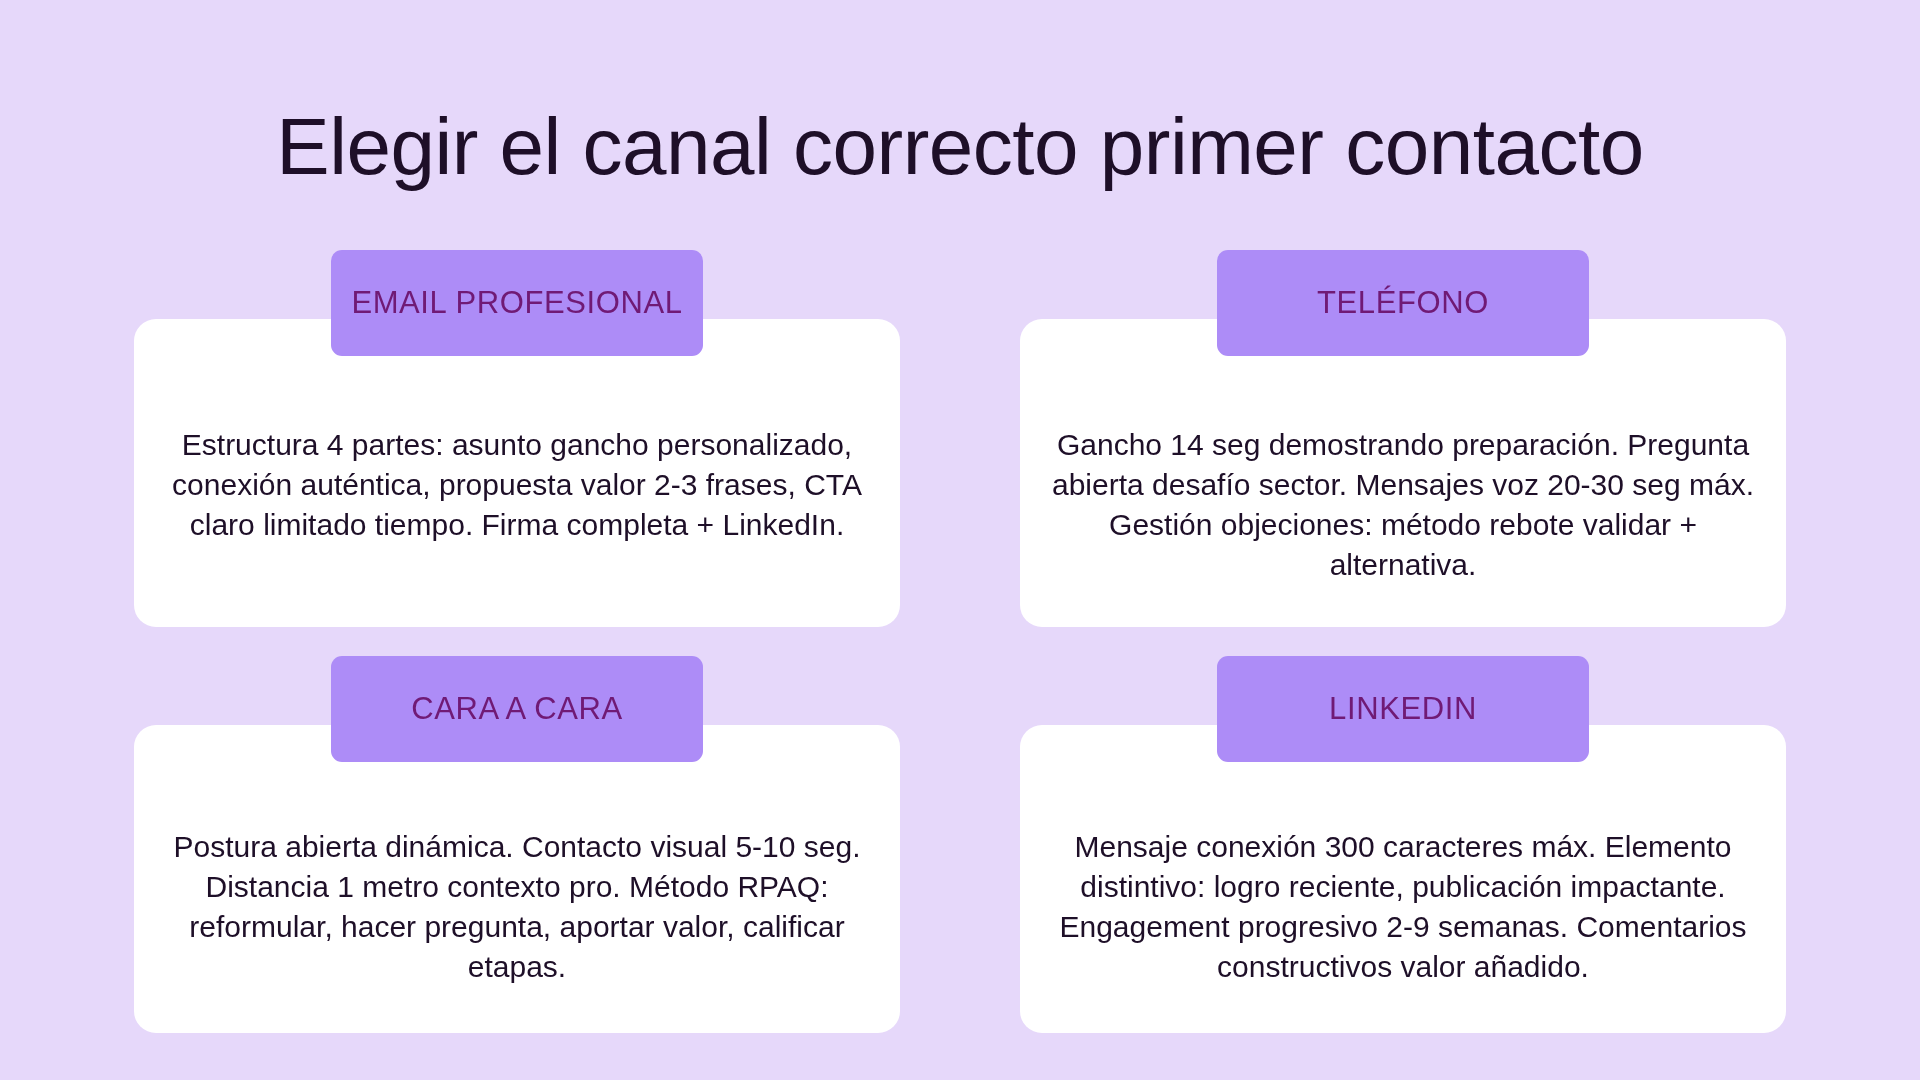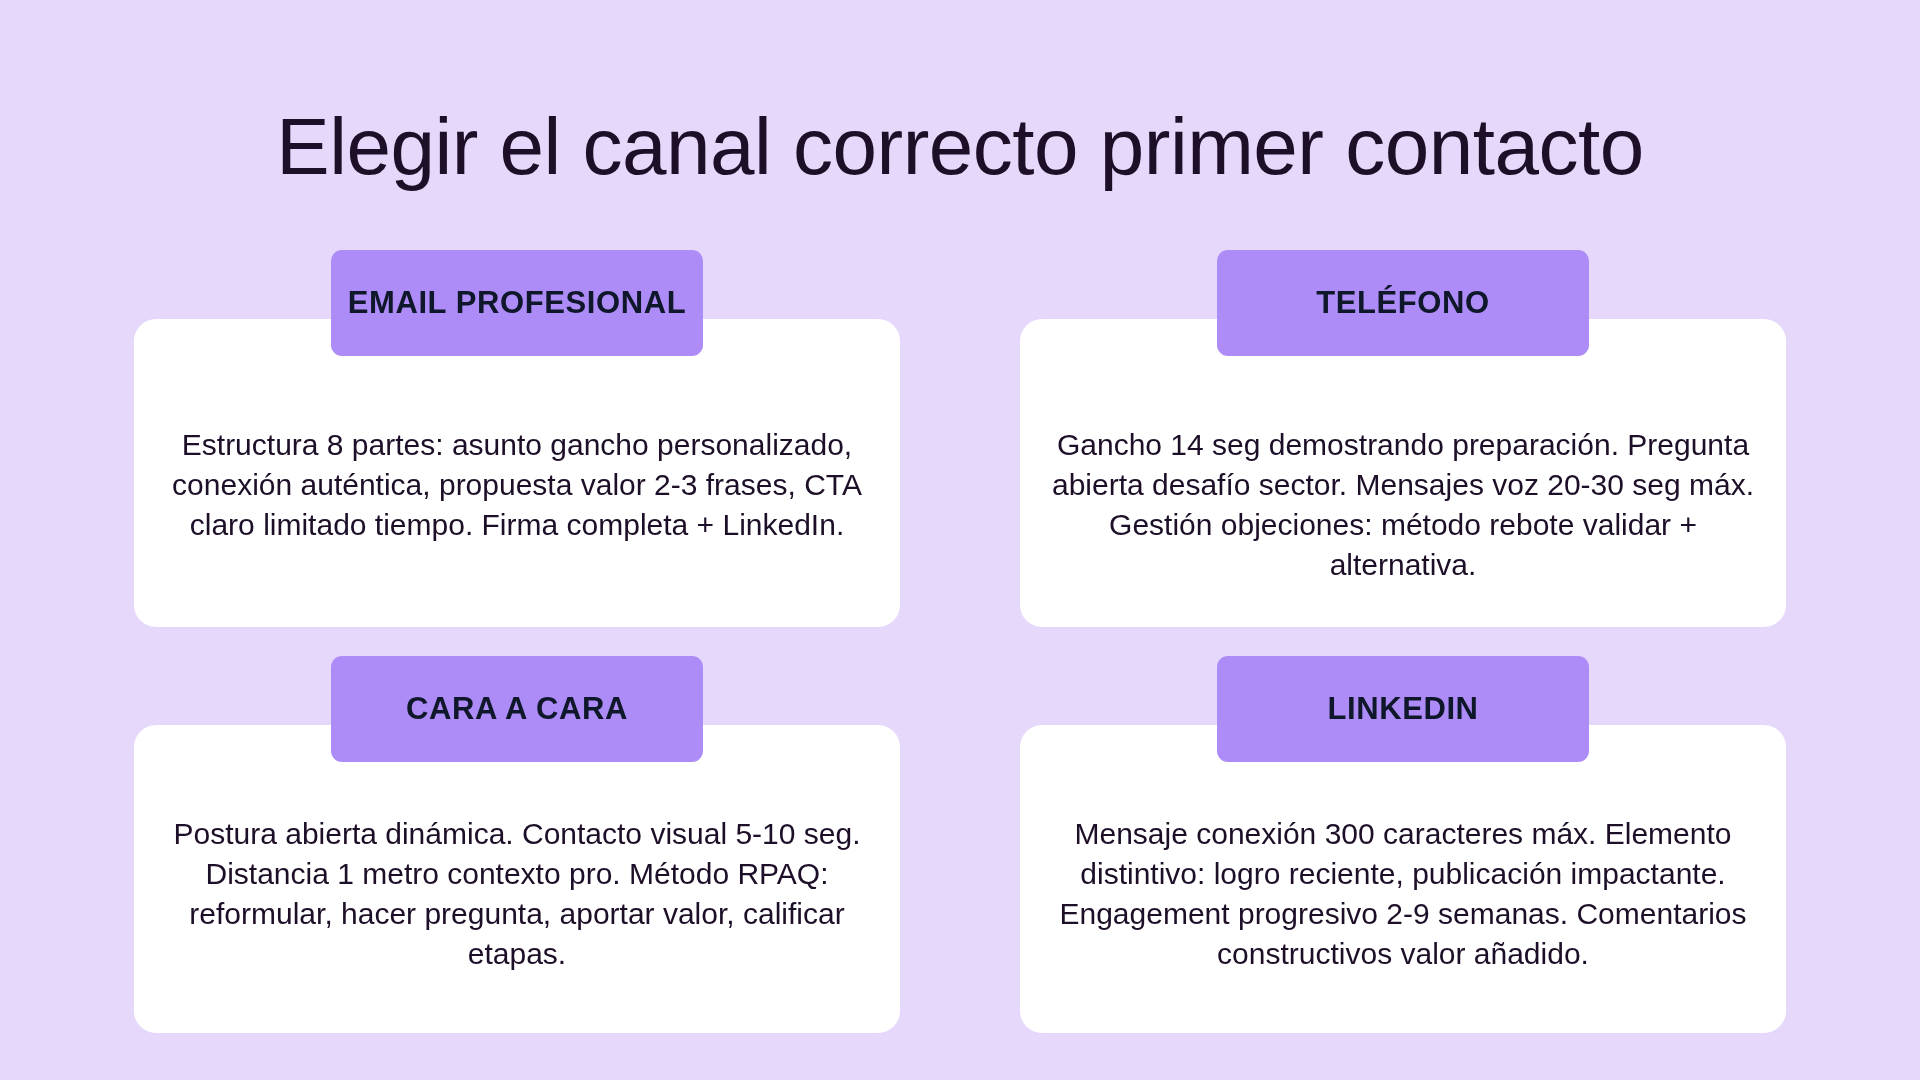--- a/index.html
+++ b/index.html
@@ -67,23 +67,23 @@
 
   .card-badge {
     position: absolute;
     left: 50%;
     top: 0;
     transform: translateX(-50%);
     width: 372px;
     min-height: 106px;
     background: #ad8cf7;
     border-radius: 11px;
-    color: #0f172a;
+    color: #701a75;
     font-size: 31px;
-    font-weight: 700;
+    font-weight: 400;
     letter-spacing: 0.6px;
     line-height: 1.28;
     text-align: center;
     display: flex;
     align-items: center;
     justify-content: center;
     padding: 6px 14px;
     box-sizing: border-box;
     z-index: 3;
   }
@@ -93,35 +93,35 @@
     left: 28px;
     top: 175px;
     width: 710px;
     text-align: center;
     font-size: 30px;
     line-height: 1.33;
     color: #1e0f28;
     z-index: 2;
   }
 
-  .card-slot.row-bottom .card-body { top: 158px; text-align: center; }
+  .card-slot.row-bottom .card-body { top: 171px; text-align: center; }
 </style>
 </head>
 <body>
 
 <div class="slide">
 
   <h1 class="slide-title">Elegir el canal correcto primer contacto</h1>
 
   <div class="cards-grid">
 
     <div class="card-slot col-left row-top">
       <div class="card-panel"></div>
       <div class="card-badge">EMAIL PROFESIONAL</div>
-      <div class="card-body">Estructura 8 partes: asunto gancho personalizado, conexión auténtica, propuesta valor 2-3 frases, CTA claro limitado tiempo. Firma completa + LinkedIn.</div>
+      <div class="card-body">Estructura 4 partes: asunto gancho personalizado, conexión auténtica, propuesta valor 2-3 frases, CTA claro limitado tiempo. Firma completa + LinkedIn.</div>
     </div>
 
     <div class="card-slot col-right row-top">
       <div class="card-panel"></div>
       <div class="card-badge">TELÉFONO</div>
       <div class="card-body">Gancho 14 seg demostrando preparación. Pregunta abierta desafío sector. Mensajes voz 20-30 seg máx. Gestión objeciones: método rebote validar + alternativa.</div>
     </div>
 
     <div class="card-slot col-left row-bottom">
       <div class="card-panel"></div>

